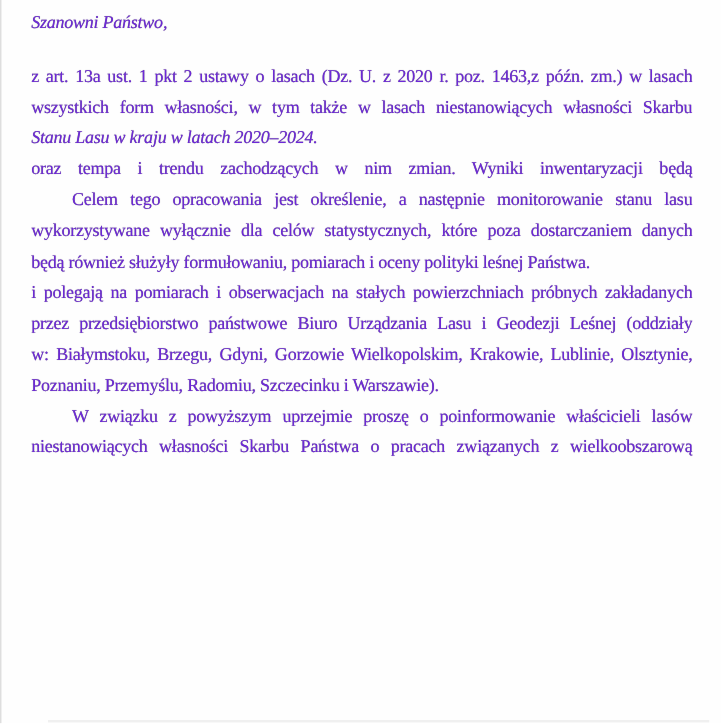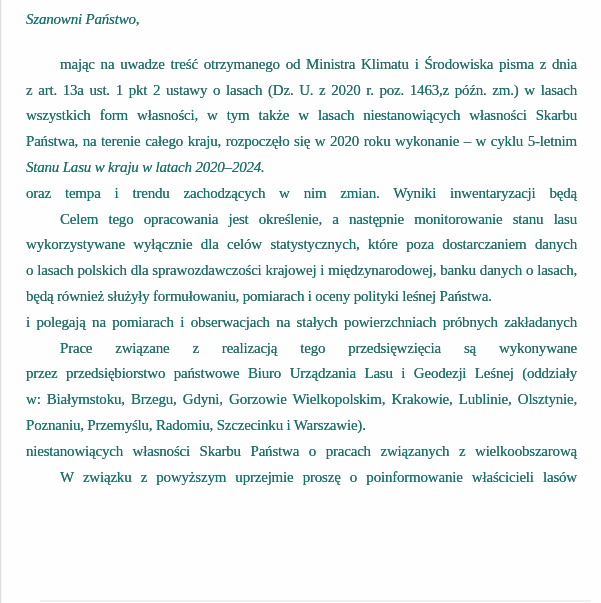--- a/index.html
+++ b/index.html
@@ -7,21 +7,21 @@
     padding: 0;
     background: #ffffff;
   }
   .page {
     position: relative;
     width: 601px;
     height: 603px;
     background: #fefefe;
     overflow: hidden;
     font-family: "Liberation Serif", "DejaVu Serif", serif;
-    color: #0f766e;
+    color: #6d28d9;
   }
   .doc {
     position: absolute;
     top: 7px;
     left: 26px;
     right: 24px;
     font-size: 15px;
     letter-spacing: -0.2px;
     text-shadow: 0 0 0.6px rgba(30,30,30,0.65);
   }
@@ -62,42 +62,38 @@
 </style>
 </head>
 <body>
 
 <div class="page">
   <div class="scan-edge"></div>
   <div class="doc">
     <div class="salutation">Szanowni Państwo,</div>
     <div>
         <div class="paragraph">
-          <div class="line indent"><span>mając na uwadze treść otrzymanego od Ministra Klimatu i Środowiska pisma z dnia</span></div>
           <div class="line"><span>z art. 13a ust. 1 pkt 2 ustawy o lasach (Dz. U. z 2020 r. poz. 1463,z późn. zm.) w lasach</span></div>
           <div class="line"><span>wszystkich form własności, w tym także w lasach niestanowiących własności Skarbu</span></div>
-          <div class="line"><span>Państwa, na terenie całego kraju, rozpoczęło się w 2020 roku wykonanie – w cyklu 5-letnim</span></div>
           <div class="line last"><span class="it">Stanu Lasu w kraju w latach 2020–2024.</span></div>
         </div>
         <div class="paragraph">
           <div class="line"><span>oraz tempa i trendu zachodzących w nim zmian. Wyniki inwentaryzacji będą</span></div>
           <div class="line indent"><span>Celem tego opracowania jest określenie, a następnie monitorowanie stanu lasu</span></div>
           <div class="line"><span>wykorzystywane wyłącznie dla celów statystycznych, które poza dostarczaniem danych</span></div>
-          <div class="line"><span>o lasach polskich dla sprawozdawczości krajowej i międzynarodowej, banku danych o lasach,</span></div>
           <div class="line last"><span>będą również służyły formułowaniu, pomiarach i oceny polityki leśnej Państwa.</span></div>
         </div>
         <div class="paragraph">
           <div class="line"><span>i polegają na pomiarach i obserwacjach na stałych powierzchniach próbnych zakładanych</span></div>
         </div>
         <div class="paragraph">
-          <div class="line indent"><span>Prace związane z realizacją tego przedsięwzięcia są wykonywane</span></div>
           <div class="line"><span>przez przedsiębiorstwo państwowe Biuro Urządzania Lasu i Geodezji Leśnej (oddziały</span></div>
           <div class="line"><span>w: Białymstoku, Brzegu, Gdyni, Gorzowie Wielkopolskim, Krakowie, Lublinie, Olsztynie,</span></div>
           <div class="line last"><span>Poznaniu, Przemyślu, Radomiu, Szczecinku i Warszawie).</span></div>
         </div>
         <div class="paragraph">
+          <div class="line indent"><span>W związku z powyższym uprzejmie proszę o poinformowanie właścicieli lasów</span></div>
           <div class="line"><span>niestanowiących własności Skarbu Państwa o pracach związanych z wielkoobszarową</span></div>
-          <div class="line indent"><span>W związku z powyższym uprzejmie proszę o poinformowanie właścicieli lasów</span></div>
         </div>
       </div>
   </div>
   <div class="scan-smudge-bottom"></div>
 </div>
 
 </body></html>

